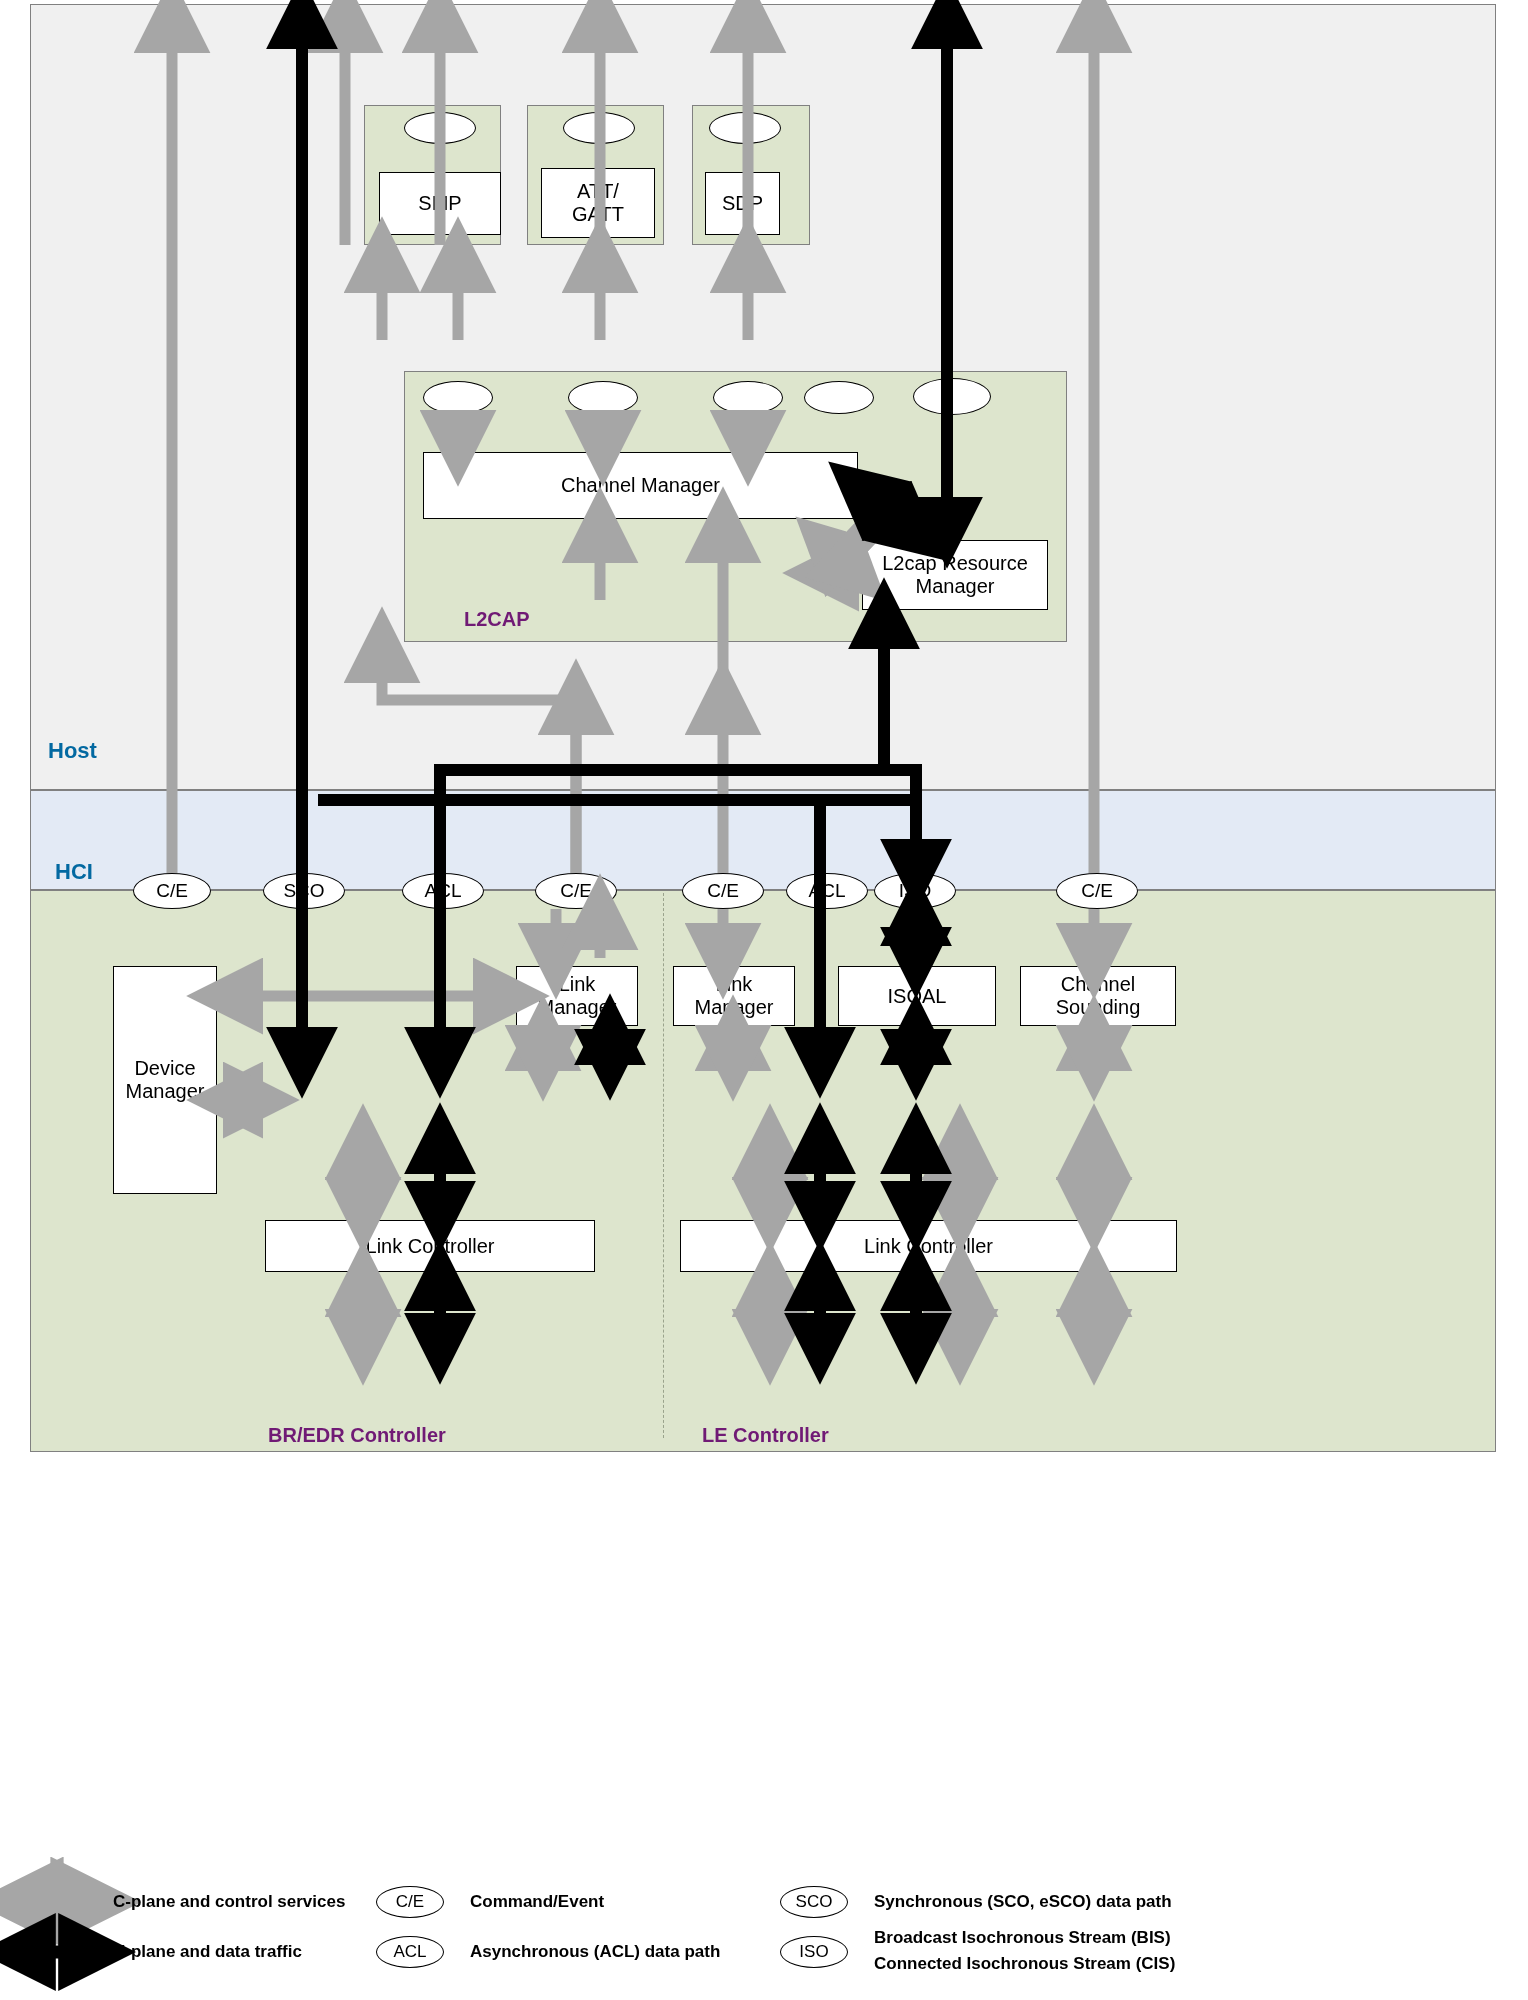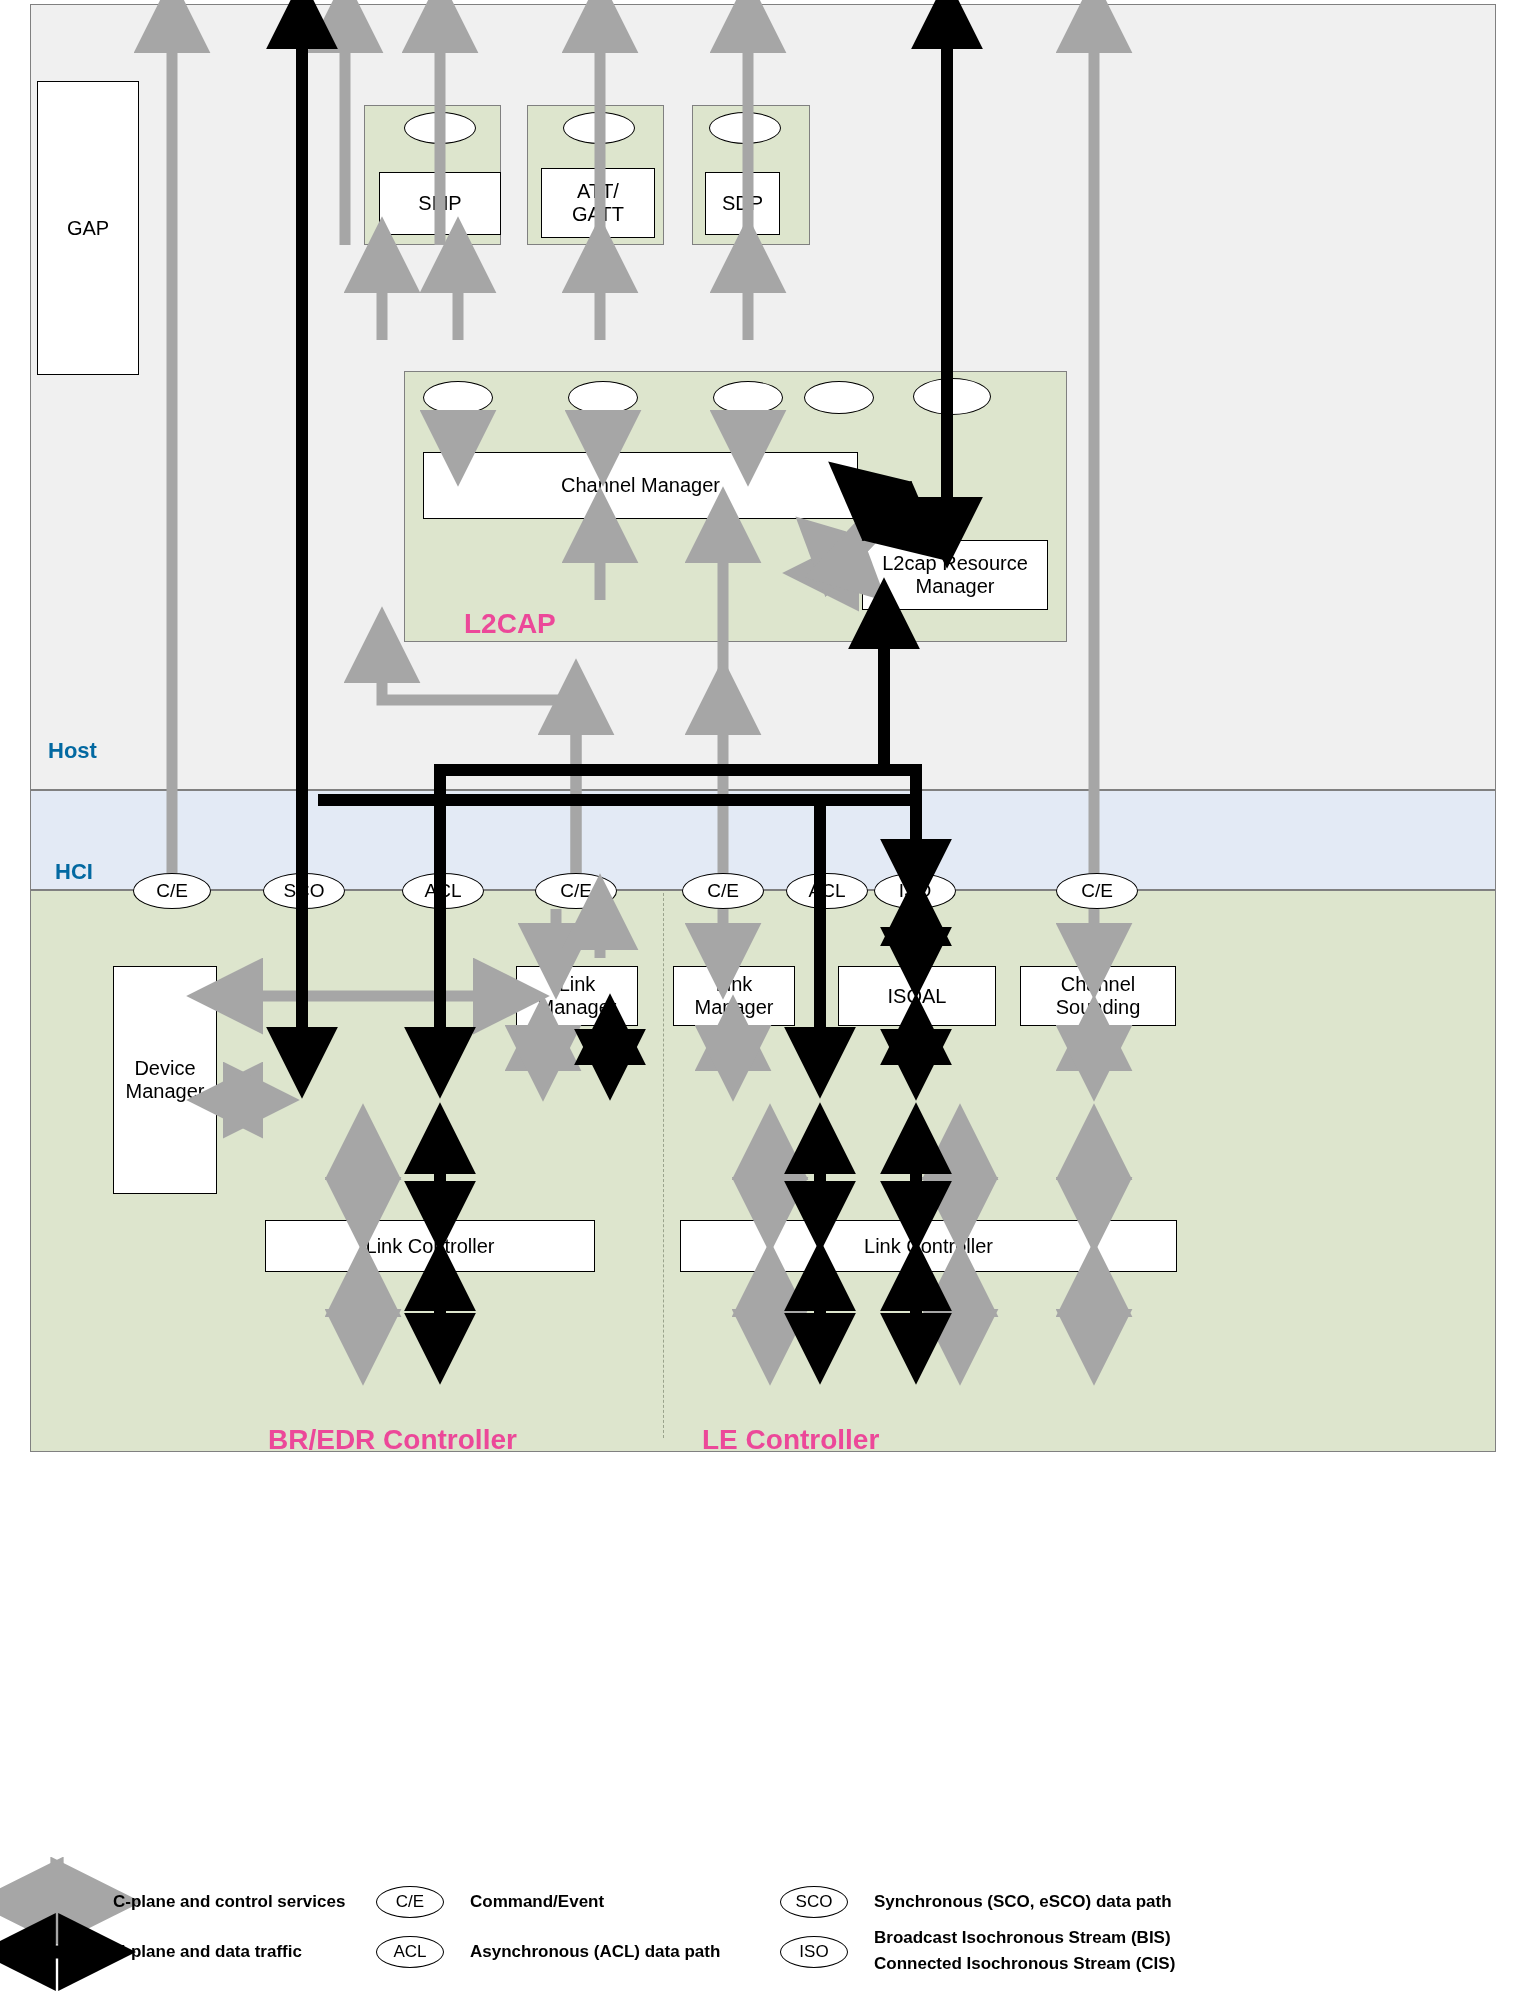--- a/index.html
+++ b/index.html
@@ -11,21 +11,21 @@
   .hci-band{background:#e3eaf5;}
   .ctrl-band{background:#dde5cd;}
 
   .box{position:absolute;box-sizing:border-box;background:#ffffff;border:1px solid #000;
        display:flex;align-items:center;justify-content:center;text-align:center;
        font-size:20px;color:#000;line-height:1.15;}
   .grpbox{position:absolute;box-sizing:border-box;background:#dde5cd;border:1px solid #808080;}
   .l2capbox{position:absolute;box-sizing:border-box;background:#dde5cd;border:1px solid #808080;}
 
   .bandlabel{position:absolute;font-size:22px;font-weight:bold;color:#0369a1;text-align:right;}
-  .grouplabel{position:absolute;font-size:28px;font-weight:bold;color:#ec4899;}
+  .grouplabel{position:absolute;font-size:20px;font-weight:bold;color:#701a75;}
 
   .ellipse{position:absolute;box-sizing:border-box;background:#ffffff;border:1px solid #000;
            border-radius:50%;display:flex;align-items:center;justify-content:center;
            font-size:19px;color:#000;}
 
   .dashline{position:absolute;border-left:1px dashed #9aa38c;}
 
   svg.arrows{position:absolute;left:0;top:0;width:1528px;height:2000px;pointer-events:none;}
 
   .legend{position:absolute;font-size:17px;font-weight:bold;color:#000;}
@@ -42,21 +42,20 @@
   <div class="band hci-band" style="left:30px;top:790px;width:1466px;height:100px;"></div>
   <div class="band ctrl-band" style="left:30px;top:890px;width:1466px;height:562px;"></div>
 
   <div class="bandlabel" style="left:48px;top:738px;">Host</div>
   <div class="bandlabel" style="left:55px;top:840px;margin-top:19px;">HCI</div>
   <div class="grouplabel" style="left:268px;top:1424px;">BR/EDR Controller</div>
   <div class="grouplabel" style="left:702px;top:1424px;">LE Controller</div>
 
   <div class="dashline" style="left:663px;top:893px;height:545px;"></div>
 
-  <div class="box" style="left:37px;top:81px;width:102px;height:294px;">GAP</div>
 
   <div class="grpbox" style="left:364px;top:105px;width:137px;height:140px;"></div>
   <div class="ellipse" style="left:404px;top:112px;width:72px;height:32px;"></div>
   <div class="box" style="left:379px;top:172px;width:122px;height:63px;">SMP</div>
 
   <div class="grpbox" style="left:527px;top:105px;width:137px;height:140px;"></div>
   <div class="ellipse" style="left:563px;top:112px;width:72px;height:32px;"></div>
   <div class="box" style="left:541px;top:168px;width:114px;height:70px;white-space:pre-line;">ATT/
 GATT</div>
 

